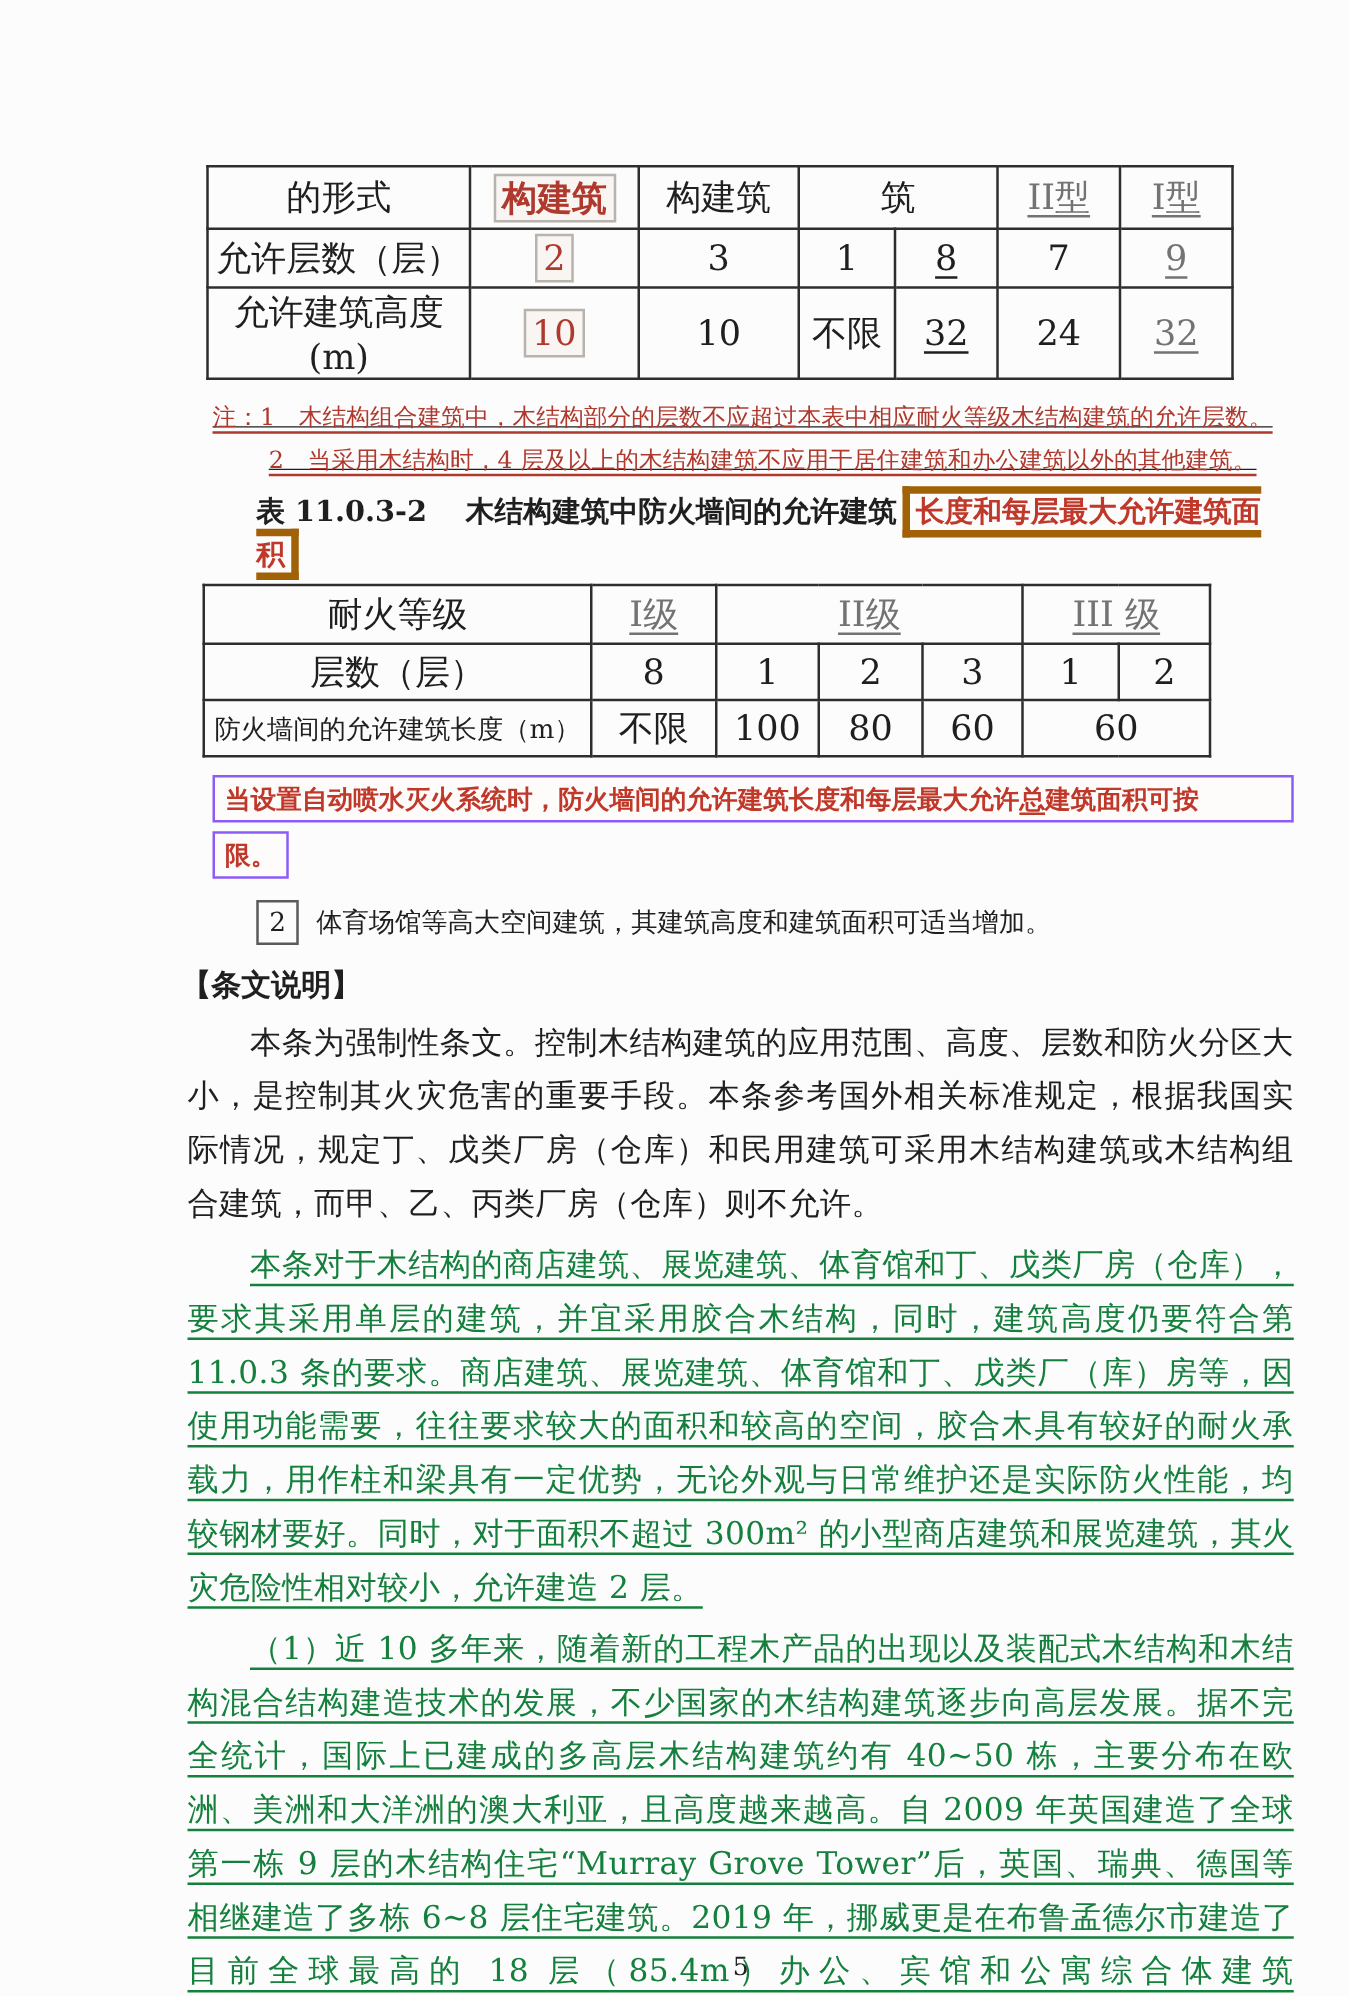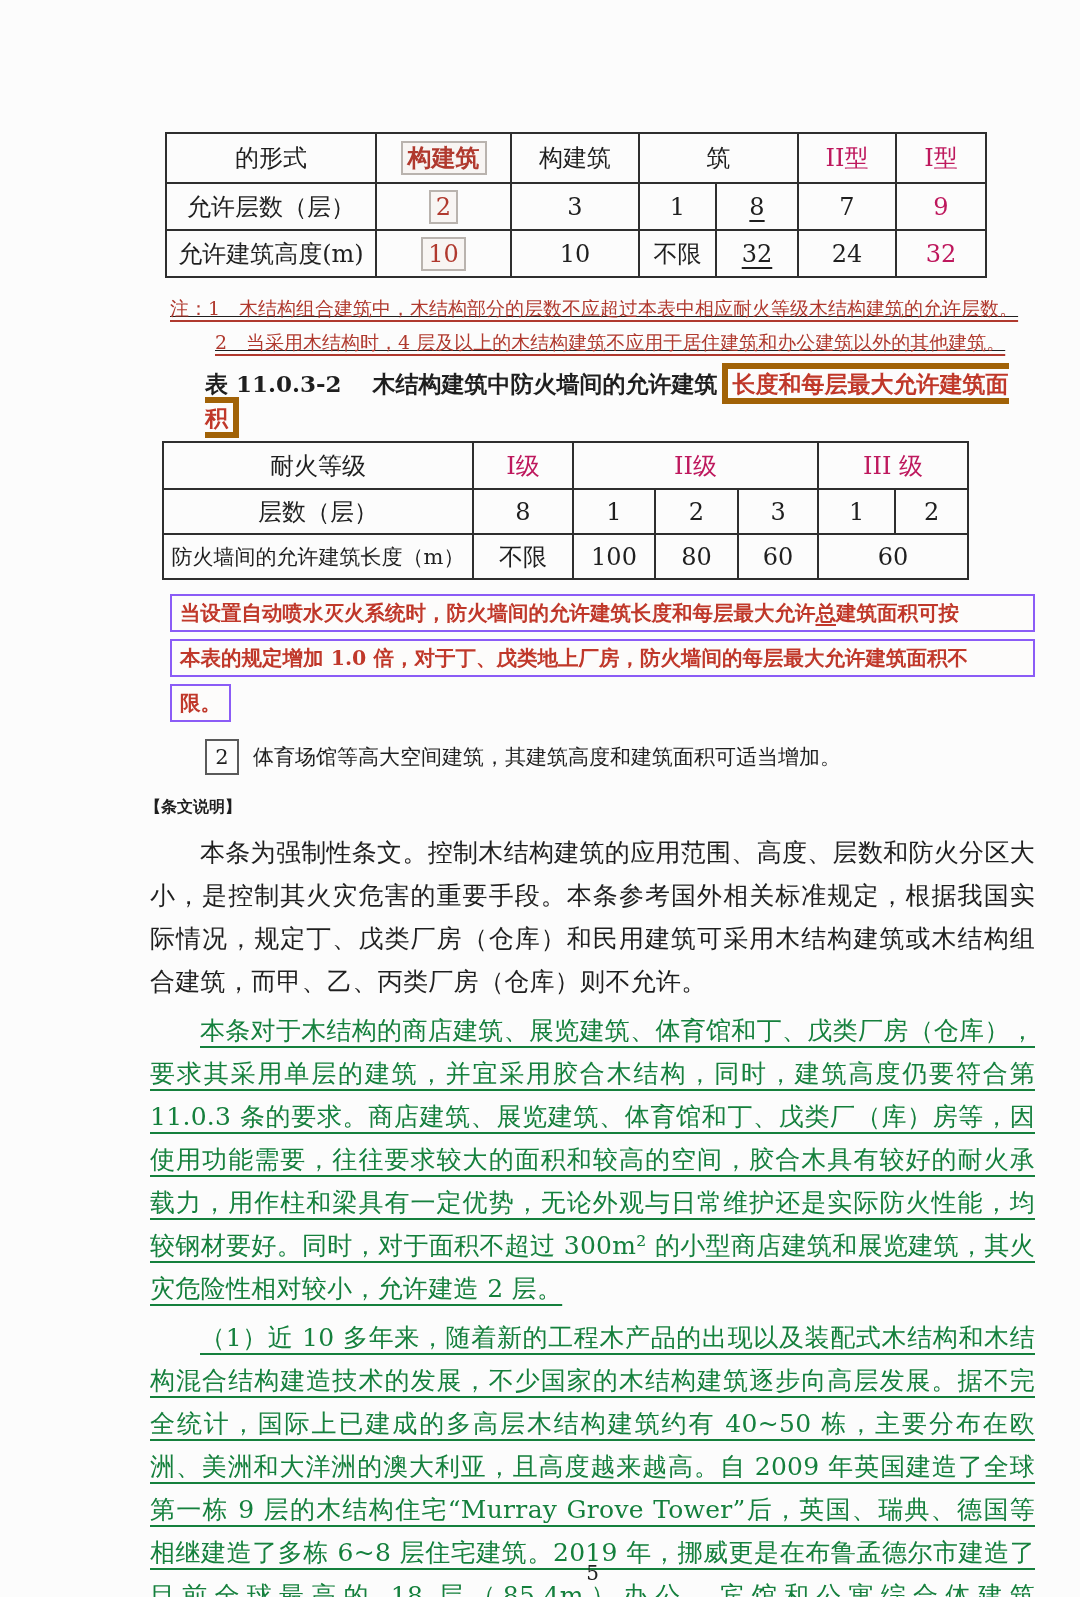--- a/index.html
+++ b/index.html
@@ -6,29 +6,29 @@
   body{
     width:1080px;height:1597px;overflow:hidden;position:relative;
     background:#fcfcfc;color:#1f1f1f;
     font-family:"DejaVu Serif","Liberation Serif",serif;
   }
   .content{padding:132px 45px 0 150px;}
 
   
   table{border-collapse:collapse;table-layout:fixed;}
   td{border:2px solid #2e2e2e;text-align:center;vertical-align:middle;
-     font-size:24px;padding:0 2px;overflow:hidden;}
+     font-size:28px;padding:0 2px;overflow:hidden;}
   .t1{width:820px;margin-left:15px;}
   .t1 .hrow td{height:48px;}
   .t1 .drow td{height:45px;}
   .t2{width:805px;margin-left:12px;margin-top:6px;}
   .t2 .hrow td{height:45px;}
   .t2 .drow td{height:43px;}
   .t2 .label-cell{font-size:21px;}
-  .u-red{color:#be185d;text-underline-offset:5px;text-decoration-thickness:2px;}
+  .u-red{color:#737373;text-decoration:underline;text-underline-offset:5px;text-decoration-thickness:2px;}
   .u-blk{text-decoration:underline;text-underline-offset:5px;text-decoration-thickness:2px;}
   .cell-box{display:inline-block;border:2px solid #b9b3ae;background:#f8f5f3;
             color:#b0392e;padding:0 5px;line-height:1.25;}
   .hrow .cell-box{font-weight:bold;}
 
   
   .notes1{margin:13px 0 0 20px;font-size:19px;line-height:34px;white-space:nowrap;text-decoration:underline;}
   .notes1 .nline{color:#b0392e;text-decoration:underline;text-underline-offset:5px;text-decoration-thickness:1.5px;}
   .notes1 .n2{padding-left:45px;display:block;}
 
@@ -42,21 +42,21 @@
   .notes2-boxes{flex:1;}
   .note-box{border:2px solid #8b5cf6;color:#c0382a;font-weight:bold;font-size:20.5px;
             line-height:30px;padding:2px 8px;margin-bottom:7px;background:#fdfcfb;}
   .note-box.fit{display:inline-block;}
   .note-box .uchar{text-decoration:underline;text-underline-offset:4px;}
   .note2-row{display:flex;align-items:center;margin:10px 0 0 55px;font-size:21px;}
   .num-box{border:2px solid #5a5a5a;min-width:24px;height:32px;line-height:32px;
            text-align:center;margin-right:14px;padding:0 3px;}
 
   
-  .commentary-heading{margin:14px 0 0 -5px;font-size:16px;font-weight:bold;line-height:36px;}
+  .commentary-heading{margin:14px 0 0 -5px;font-size:24px;font-weight:bold;line-height:36px;}
   .para{margin:6px 0 0 0;width:885px;font-size:25px;line-height:43px;
         text-align:justify;text-indent:2em;letter-spacing:.3px;}
   .para.red-u{color:#15803d;text-decoration:underline;text-underline-offset:7px;text-decoration-thickness:1.5px;}
 
   .page-number{position:absolute;bottom:12px;left:150px;width:885px;
                text-align:center;font-size:20px;color:#222;}
 </style>
 </head>
 <body>
 
@@ -144,21 +144,20 @@
       <td><span>80</span></td>
       <td><span>60</span></td>
       <td colspan="2"><span>60</span></td>
     </tr>
   </tbody>
     </table>
 
   <div class="notes2">
     <div class="notes2-boxes">
       <div class="note-box"><span>当设置自动喷水灭火系统时，防火墙间的允许建筑长度和每层最大允许</span><span class="uchar">总</span><span>建筑面积可按</span></div>
-      <div class="note-box">本表的规定增加 1.0 倍，对于丁、戊类地上厂房，防火墙间的每层最大允许建筑面积不</div>
       <div class="note-box fit">限。</div>
     </div>
   </div>
   <div class="note2-row">
     <span class="num-box">2</span>
     <span>体育场馆等高大空间建筑，其建筑高度和建筑面积可适当增加。</span>
   </div>
 
   <div class="commentary-heading">【条文说明】</div>
   <p class="para">本条为强制性条文。控制木结构建筑的应用范围、高度、层数和防火分区大小，是控制其火灾危害的重要手段。本条参考国外相关标准规定，根据我国实际情况，规定丁、戊类厂房（仓库）和民用建筑可采用木结构建筑或木结构组合建筑，而甲、乙、丙类厂房（仓库）则不允许。</p>

